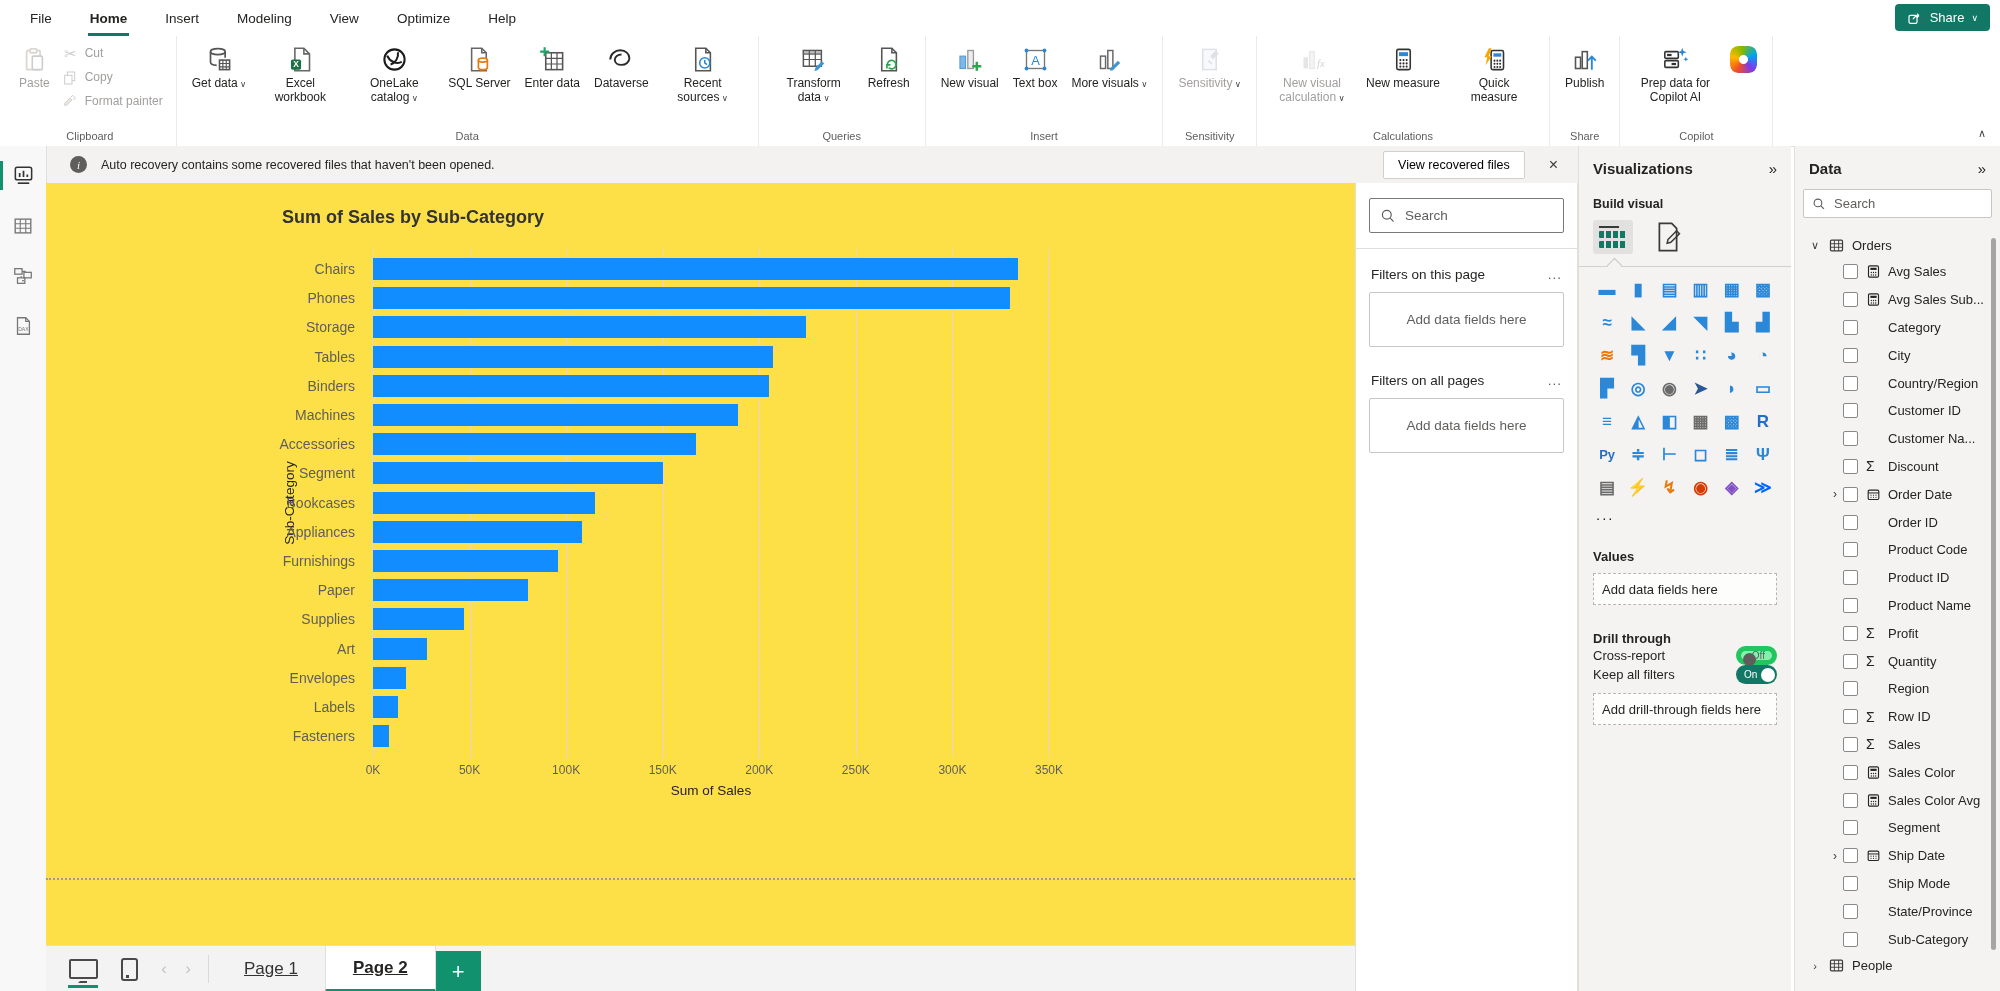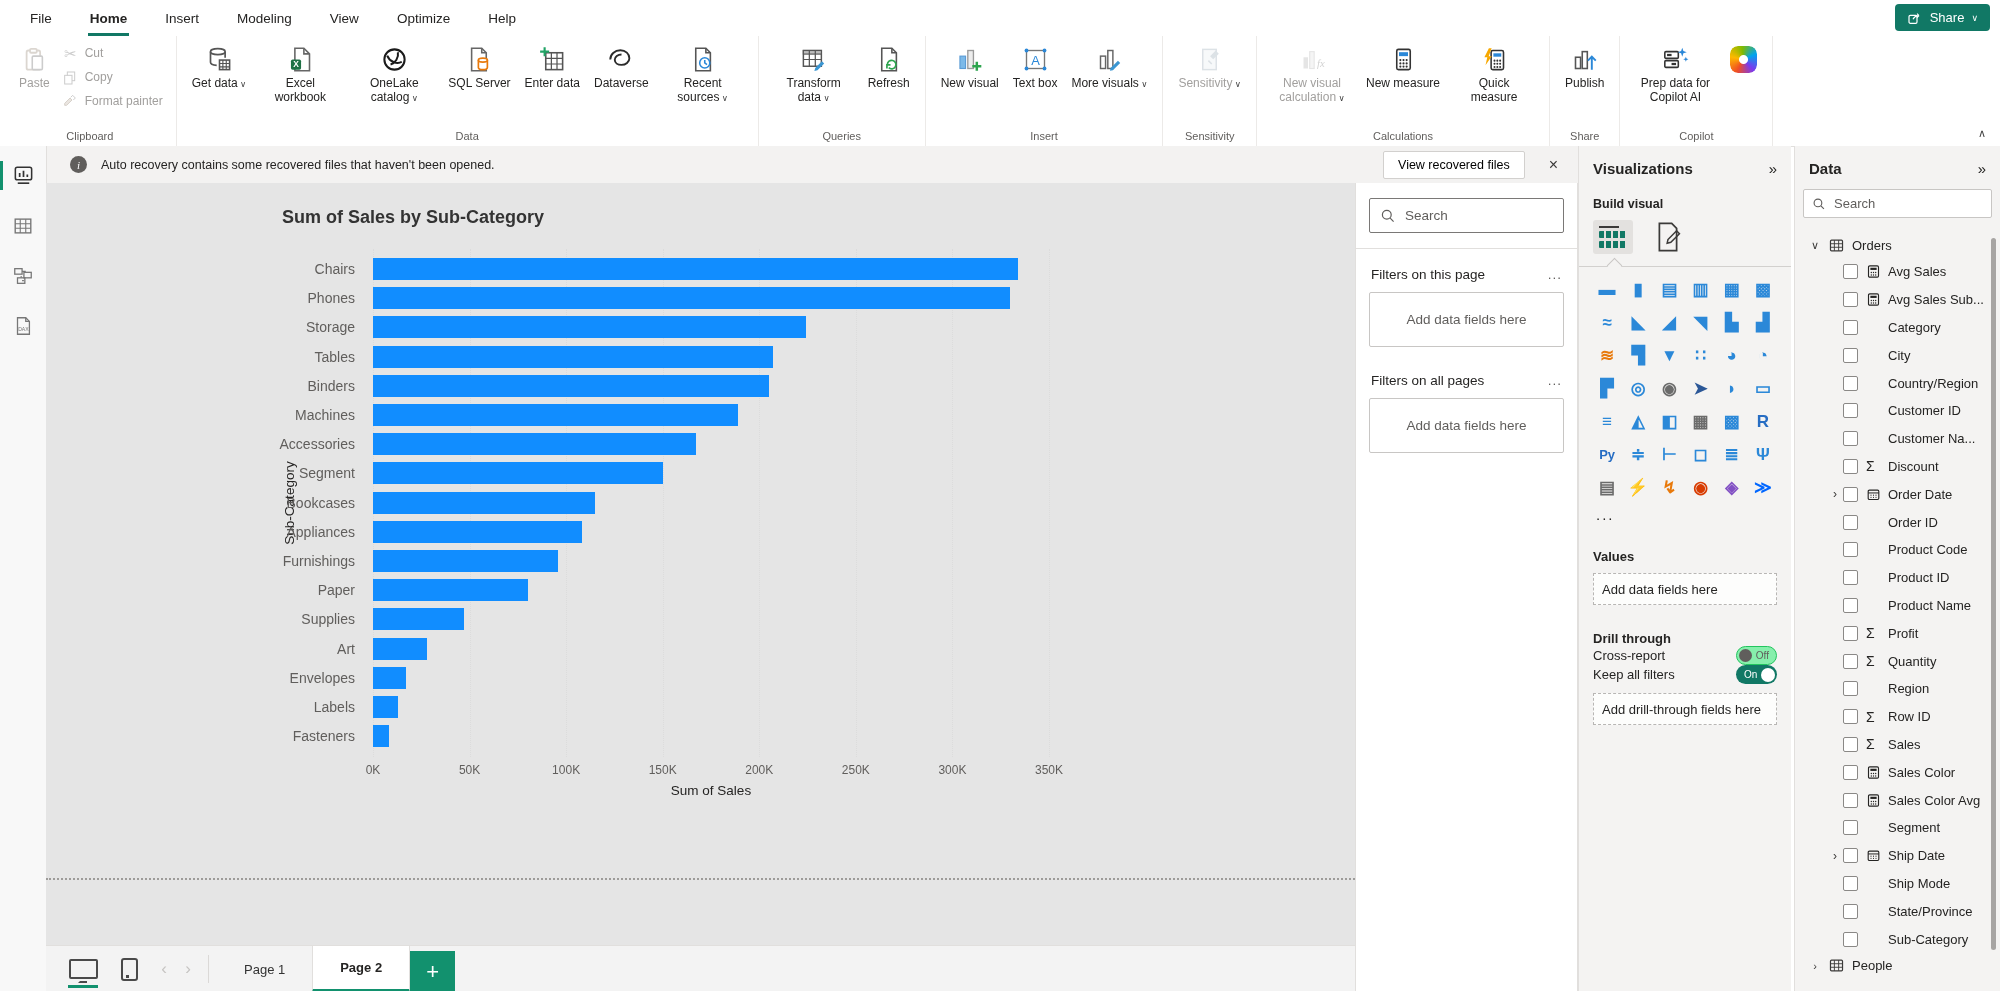--- a/index.html
+++ b/index.html
@@ -46,21 +46,21 @@
   #notification .msg{font-size:12.5px;}
   .recover-btn{margin-left:auto;background:#fff;border:1px solid #D2D0CE;border-radius:2px;padding:6px 14px;font-size:12.5px;cursor:pointer;}
   .close-x{margin:0 20px 0 24px;font-size:16px;color:#3b3a39;cursor:pointer;}
 
   
   #sidebar{position:absolute;left:0;top:146px;width:46px;height:845px;background:#F8F8F8;border-right:1px solid var(--bd);display:flex;flex-direction:column;align-items:center;padding-top:13px;gap:17px;}
   .sb-item{width:46px;height:33px;display:flex;align-items:center;justify-content:center;position:relative;cursor:pointer;}
   .sb-item.active::before{content:"";position:absolute;left:0;top:2px;bottom:2px;width:3px;background:var(--green);}
 
   
-  #canvas{position:absolute;left:46px;top:183px;width:1309px;height:762px;background:#e5e5e5;}
+  #canvas{position:absolute;left:46px;top:183px;width:1309px;height:762px;background:#fde047;}
   #page-edge{position:absolute;left:0;right:0;top:695px;border-top:2px dotted #9D9B99;}
   #chart-title{position:absolute;left:236px;top:24px;font-size:18px;font-weight:600;color:#333;}
   #ylabels{position:absolute;left:215px;top:66px;width:104px;}
   .yl{position:absolute;right:10px;height:22px;line-height:22px;font-size:14px;color:var(--txt2);white-space:nowrap;}
   #plot{position:absolute;left:327px;top:66px;width:700px;height:508px;}
   .gl{position:absolute;top:0;bottom:0;border-left:1px dotted #DCDCDC;}
   .bar{position:absolute;left:0;height:22px;background:var(--blue);cursor:pointer;}
   #xticks{position:absolute;left:327px;top:580px;width:700px;height:16px;}
   .xt{position:absolute;transform:translateX(-50%);font-size:12px;color:var(--txt2);}
   #xaxis-title{position:absolute;left:327px;top:600px;width:676px;text-align:center;font-size:13.5px;color:var(--txt);}
@@ -69,21 +69,21 @@
   
   #pagesbar{position:absolute;left:46px;top:945px;width:1309px;height:46px;background:#F3F3F3;border-top:1px solid var(--bd);display:flex;align-items:stretch;padding-left:14px;}
   .view-btn{width:46px;display:flex;align-items:center;justify-content:center;position:relative;cursor:pointer;}
   .view-btn.active::after{content:"";position:absolute;bottom:4px;left:8px;right:8px;height:3px;background:var(--green);}
   .mon{width:25px;height:16px;border:2px solid #4a4a4a;border-radius:2px;position:relative;}
   .mon::after{content:"";position:absolute;left:7px;top:16px;width:7px;height:4px;border-bottom:2px solid #4a4a4a;border-left:2px solid transparent;}
   .ph{width:13px;height:19px;border:2px solid #4a4a4a;border-radius:3px;position:relative;}
   .ph::after{content:"";position:absolute;left:3px;bottom:1px;width:3px;height:3px;background:#4a4a4a;}
   .nav-ch{width:24px;display:flex;align-items:center;justify-content:center;color:#C6C4C2;font-size:17px;}
   .vd{width:1px;background:#DBD9D7;margin:9px 8px;}
-  .page-tab{padding:0 27px;display:flex;align-items:center;font-size:13px;color:#333;cursor:pointer;}
+  .page-tab{padding:0 27px;display:flex;align-items:center;font-size:17px;color:#333;cursor:pointer;text-decoration:underline;}
   .page-tab.active{background:#fff;font-weight:700;color:var(--txt);border-bottom:3px solid var(--green);border-left:1px solid var(--bd);border-right:1px solid var(--bd);}
   .add-page{width:45px;height:41px;align-self:flex-end;background:var(--green);color:#fff;font-size:22px;display:flex;align-items:center;justify-content:center;cursor:pointer;}
 
   
   #filters-pane{position:absolute;left:1355px;top:183px;width:223px;height:808px;background:#fff;border-left:1px solid var(--bd);border-right:1px solid var(--bd);box-sizing:border-box;padding:15px 13px;}
   .search-box{display:flex;align-items:center;gap:9px;border:1px solid #7A7876;border-radius:2px;height:33px;padding:0 10px;background:#fff;color:var(--txt2);font-size:13.5px;}
   #filters-pane hr{border:none;border-top:1px solid var(--bd);margin:15px -13px 2px;}
   .f-head{display:flex;justify-content:space-between;align-items:center;font-size:13.5px;margin:18px 2px 10px;}
   .dots{color:var(--txt2);letter-spacing:1px;cursor:pointer;}
   .f-card{border:1px solid var(--bd2);border-radius:2px;height:53px;display:flex;align-items:center;justify-content:center;font-size:13.5px;color:var(--txt2);margin-bottom:26px;background:#fff;}
@@ -100,21 +100,21 @@
   .vtab-format{cursor:pointer;}
   .vdiv{height:1px;background:#D2D0CE;margin:12px -14px 4px;position:relative;}
   .notch{position:absolute;left:30px;top:-6px;width:10px;height:10px;background:var(--panebg);border-left:1px solid #C8C6C4;border-top:1px solid #C8C6C4;transform:rotate(45deg);}
   #viz-grid{display:grid;grid-template-columns:repeat(6,1fr);row-gap:8px;column-gap:3px;margin-top:10px;}
   .vg-cell{height:25px;display:flex;align-items:center;justify-content:center;font-size:17px;font-weight:600;color:var(--icblue);cursor:pointer;}
   #viz-more{font-size:15px;letter-spacing:2px;margin:6px 0 0 3px;cursor:pointer;}
   .sec-label{font-size:13px;font-weight:600;margin-top:26px;}
   .dash-box{border:1px dashed #B8B6B4;background:#FDFDFC;height:30px;display:flex;align-items:center;padding:0 8px;font-size:13px;margin-top:9px;cursor:pointer;}
   .dt-row{display:flex;justify-content:space-between;align-items:center;font-size:13px;}
   .tog{width:41px;height:19px;border-radius:10px;position:relative;font-size:10px;display:flex;align-items:center;box-sizing:border-box;cursor:pointer;}
-  .tog.off{border:1px solid #22c55e;color:var(--txt2);justify-content:flex-end;padding-right:7px;background:#86efac;}
+  .tog.off{border:5px solid #22c55e;color:var(--txt2);justify-content:flex-end;padding-right:7px;background:#86efac;}
   .tog.off::before{content:"";position:absolute;left:2px;top:2px;width:13px;height:13px;background:#605E5C;border-radius:50%;}
   .tog.on{background:var(--teal);color:#fff;justify-content:flex-start;padding-left:8px;}
   .tog.on::before{content:"";position:absolute;right:2px;top:2.5px;width:14px;height:14px;background:#fff;border-radius:50%;}
 
   
   #data-pane{position:absolute;left:1794px;top:146px;width:206px;height:845px;background:var(--panebg);border-left:1px solid var(--bd);box-sizing:border-box;padding-top:14px;}
   #data-pane .pane-head{padding:0 14px;}
   #data-search{margin:12px 8px 0;height:27px;background:#fff;border:1px solid var(--bd2);border-radius:2px;display:flex;align-items:center;gap:8px;padding:0 8px;color:var(--txt2);font-size:13px;}
   #data-tree{margin-top:14px;position:relative;font-size:13px;}
   .tbl-row{display:flex;align-items:center;height:26px;gap:7px;padding-left:14px;cursor:pointer;}

